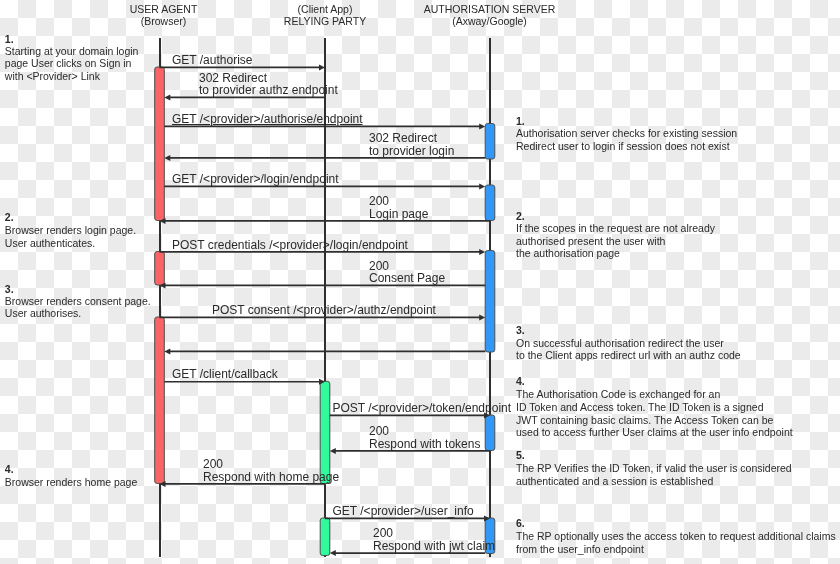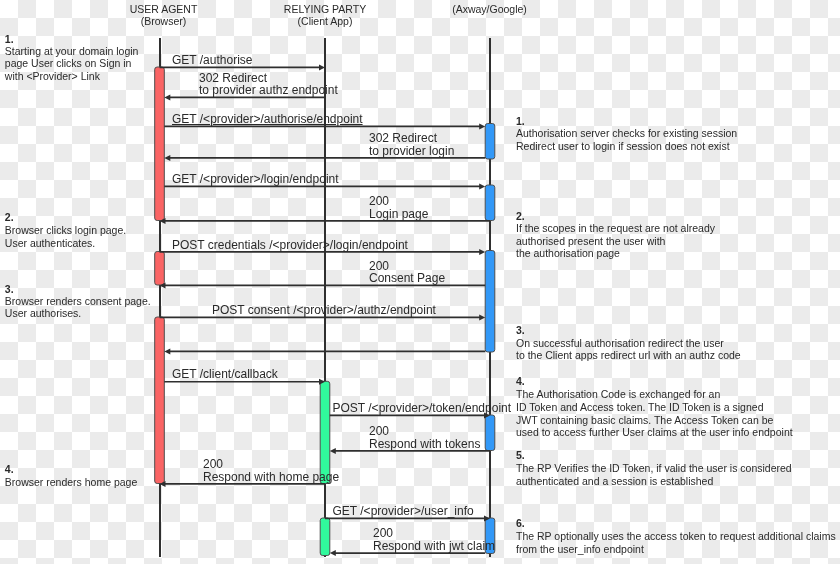--- a/index.html
+++ b/index.html
@@ -72,24 +72,25 @@
       <polygon points="490,518.4 484,515.4 484,521.4" fill="#2f2f2f"></polygon>
       <line x1="485.2" y1="553.1" x2="334.8" y2="553.1" stroke="#2f2f2f" stroke-width="1.6"></line>
       <polygon points="329.8,553.1 335.8,550.1 335.8,556.1" fill="#2f2f2f"></polygon>
     </svg>
   <div id="labels">
       <div class="hdr" style="left: 33.5px; top: 2.5px; width: 260px; line-height: 12px;">
         <div>USER AGENT</div>
         <div>(Browser)</div>
       </div>
       <div class="hdr" style="left: 195px; top: 2.5px; width: 260px; line-height: 12px;">
+        <div>(Client App)</div>
         <div>RELYING PARTY</div>
-        <div>(Client App)</div>
       </div>
       <div class="hdr" style="left: 359.5px; top: 2.5px; width: 260px; line-height: 12px;">
+        <div>AUTHORISATION SERVER</div>
         <div>(Axway/Google)</div>
       </div>
       <div class="msg" style="left: 172px; top: 54.16px;">
         <div>GET /authorise</div>
       </div>
       <div class="msg" style="left: 199px; top: 71.56px;">
         <div>302 Redirect</div>
         <div>to provider authz endpoint</div>
       </div>
       <div class="msg" style="left: 172px; top: 113.16px; text-decoration: underline;">
@@ -138,21 +139,21 @@
         <div>Respond with jwt claim</div>
       </div>
       <div class="note" style="left: 4.8px; top: 33.085px; line-height: 12.15px;">
         <div style="font-weight: bold;">1.</div>
         <div>Starting at your domain login</div>
         <div>page User clicks on Sign in</div>
         <div>with &lt;Provider&gt; Link</div>
       </div>
       <div class="note" style="left: 4.8px; top: 211.135px; line-height: 12.85px;">
         <div style="font-weight: bold;">2.</div>
-        <div>Browser clicks login page.</div>
+        <div>Browser renders login page.</div>
         <div>User authenticates.</div>
       </div>
       <div class="note" style="left: 4.8px; top: 282.56px; line-height: 12.2px;">
         <div style="font-weight: bold;">3.</div>
         <div>Browser renders consent page.</div>
         <div>User authorises.</div>
       </div>
       <div class="note" style="left: 4.8px; top: 463.36px; line-height: 12.4px;">
         <div style="font-weight: bold;">4.</div>
         <div>Browser renders home page</div>

